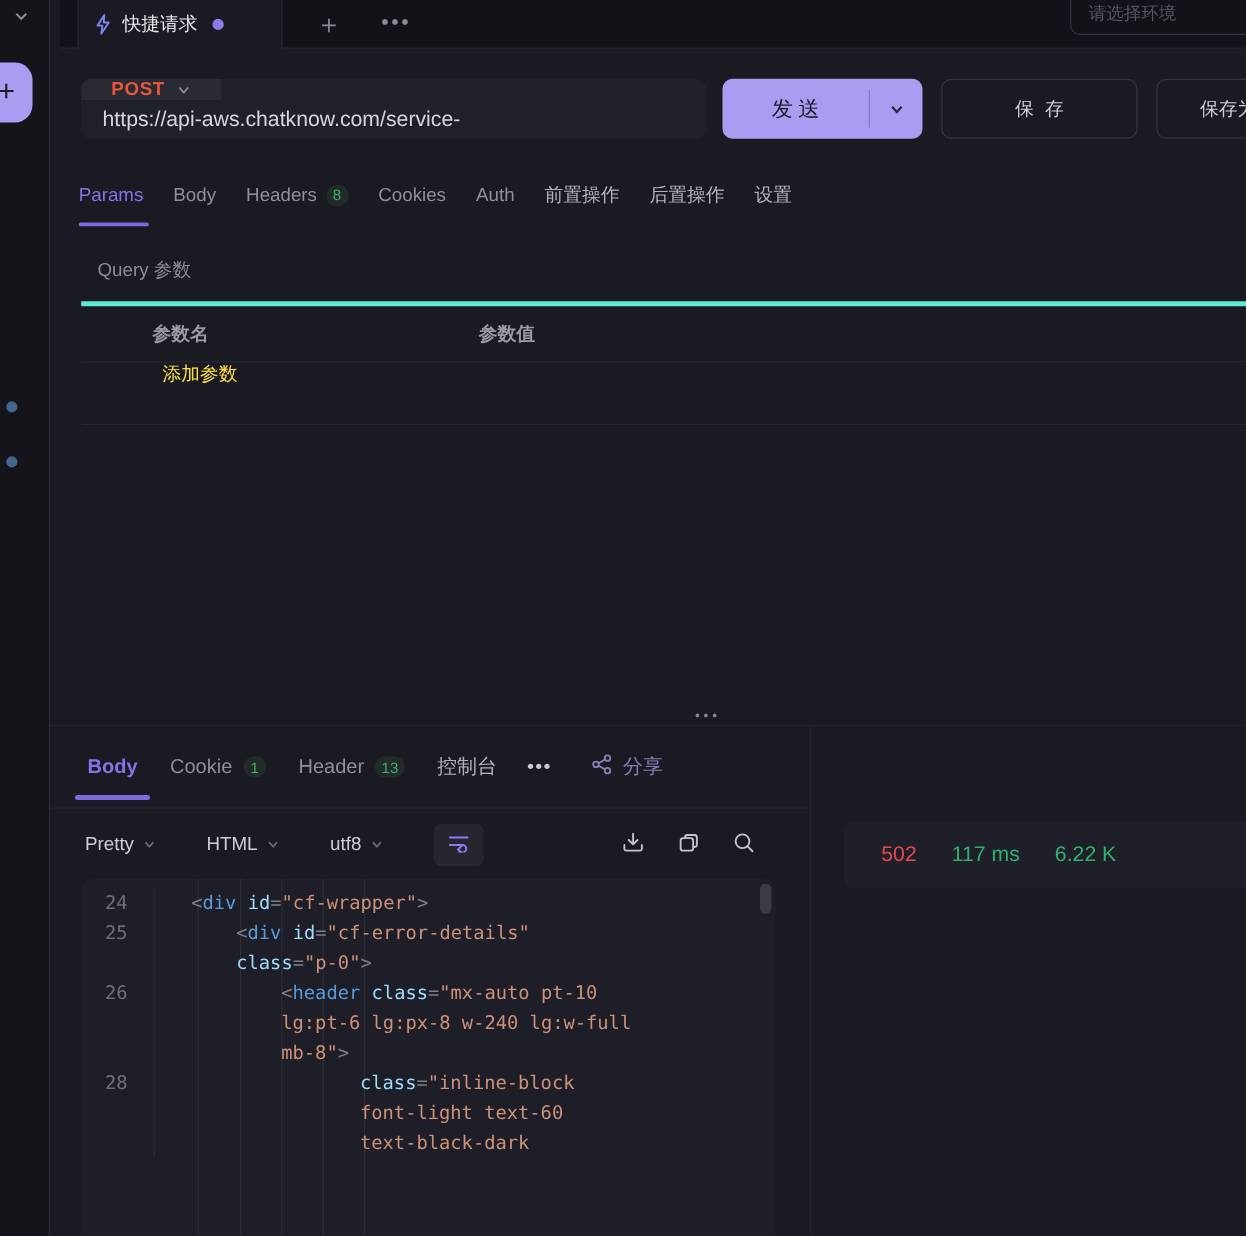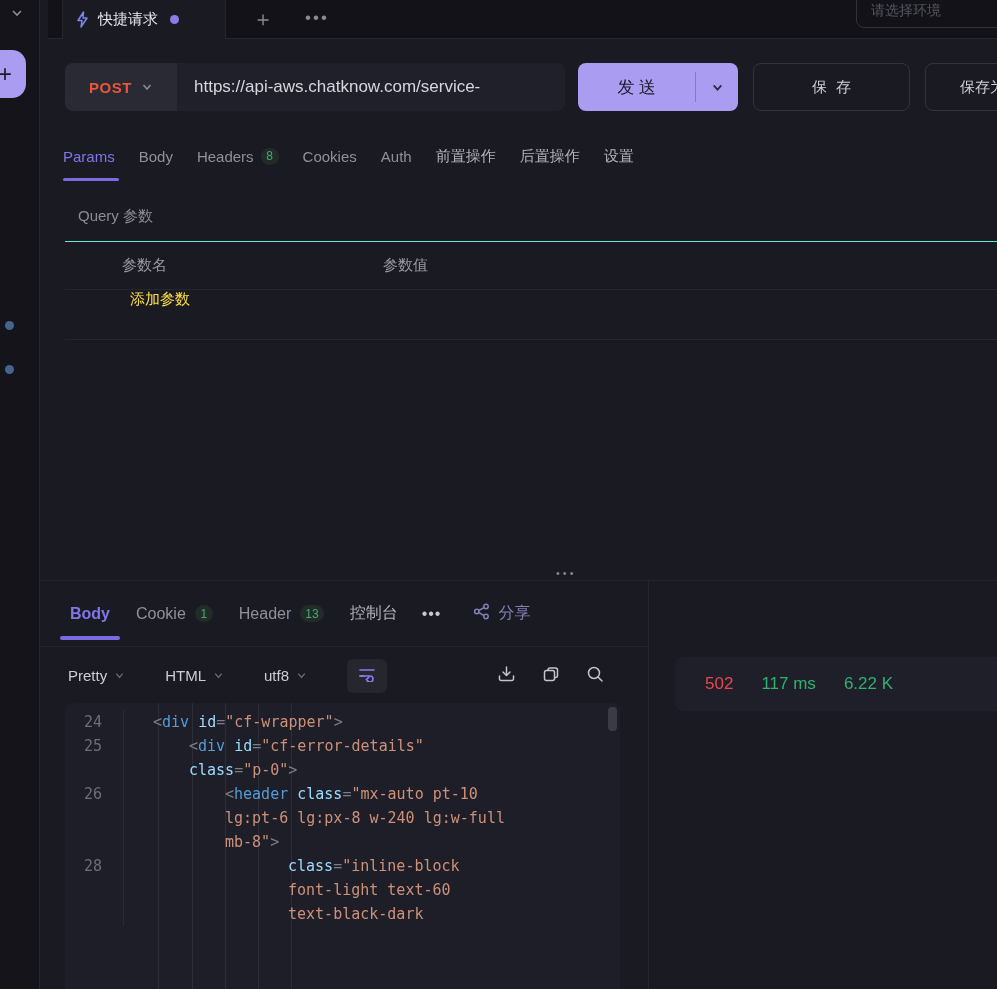--- a/index.html
+++ b/index.html
@@ -31,21 +31,21 @@
   .tab-plus { position:absolute; left:200px; top:4px; width:30px; height:30px; background:none; border:none;
     color:#8b8b94; font-size:21px; cursor:pointer; }
   .tab-more { position:absolute; left:252px; top:3px; width:34px; height:30px; background:none; border:none;
     color:#8b8b94; font-size:17px; letter-spacing:2px; cursor:pointer; }
   .env-select { position:absolute; left:808px; top:-10px; width:200px; height:38px;
     border:1px solid #32323c; border-radius:8px; display:flex; align-items:flex-end;
     padding:0 0 7px 14px; color:#55555f; font-size:14px; cursor:pointer; }
   
   .request-bar { position:absolute; left:40px; top:39px; width:957px; height:73px; }
   .url-control { position:absolute; left:25px; top:24px; width:500px; height:48px;
-    background:#20202a; border-radius:8px; display:flex; overflow:hidden; }
+    background:#20202a; border-radius:8px; display:flex; overflow:hidden;flex-direction:column; }
   .method-seg { width:112px; background:#2a2a34; display:flex; align-items:center;
     justify-content:center; gap:9px; cursor:pointer; flex:none; }
   .method-label { color:#e8573d; font-weight:bold; font-size:15px; letter-spacing:0.5px; }
   .chev { color:#8b8b94; display:flex; }
   .url-seg { flex:1; display:flex; align-items:center; padding-left:17px; cursor:text;
     color:#d6d6dc; font-size:17px; white-space:nowrap; overflow:hidden; }
   .send-btn { position:absolute; left:538px; top:24px; width:160px; height:48px;
     background:#a99cf1; border-radius:8px; display:flex; align-items:center; cursor:pointer; }
   .send-label { flex:1; text-align:center; color:#191926; font-size:17px;font-family:Liberation Serif, serif; }
   .send-divider { width:1px; height:30px; background:rgba(25,25,40,0.25); }
@@ -62,22 +62,22 @@
     color:#90909a; font-size:15px; cursor:pointer; white-space:nowrap; }
   .rtab.zh { color:#b2b2ba; }
   .rtab.active { color:#8276e8; }
   .rtab.active::after { content:""; position:absolute; left:0; right:-4px; bottom:3px;
     height:3px; border-radius:2px; background:#7a6ce0; }
   .badge { background:#222b28; color:#3fae76; font-size:12px; min-width:18px; height:17px;
     border-radius:9px; display:inline-flex; align-items:center; justify-content:center; padding:0 5px; }
   
   .query-title { position:absolute; left:78px; top:207px; color:#8c8c94; font-size:15px; }
   .qtable { position:absolute; left:65px; top:241px; width:932px; }
-  .q-head { height:49px; border-top:1px solid #5eead4; border-bottom:1px solid #26262e;
-    display:flex; align-items:center; color:#9a9aa3; font-size:15px; }
+  .q-head { height:49px; border-top:4px solid #5eead4; border-bottom:1px solid #26262e;
+    display:flex; align-items:center; color:#9a9aa3; font-size:15px;font-weight:bold; }
   .q-col-name { padding-left:57px; width:318px; }
   .q-col-value { }
   .q-row { height:50px; border-bottom:1px solid #26262e; display:flex; align-items:flex-start;
     color:#fde047; font-size:15px; cursor:text; }
   .q-row span { padding-left:65px; }
   
   .splitter { position:absolute; left:40px; top:571px; width:957px; height:9px; cursor:row-resize; }
   .splitter .dots { position:absolute; left:516px; top:-4px; color:#88888f; font-size:11px; letter-spacing:3px; }
   .bottom-border { position:absolute; left:40px; top:580px; width:957px; height:1px; background:#23232b; }
   

